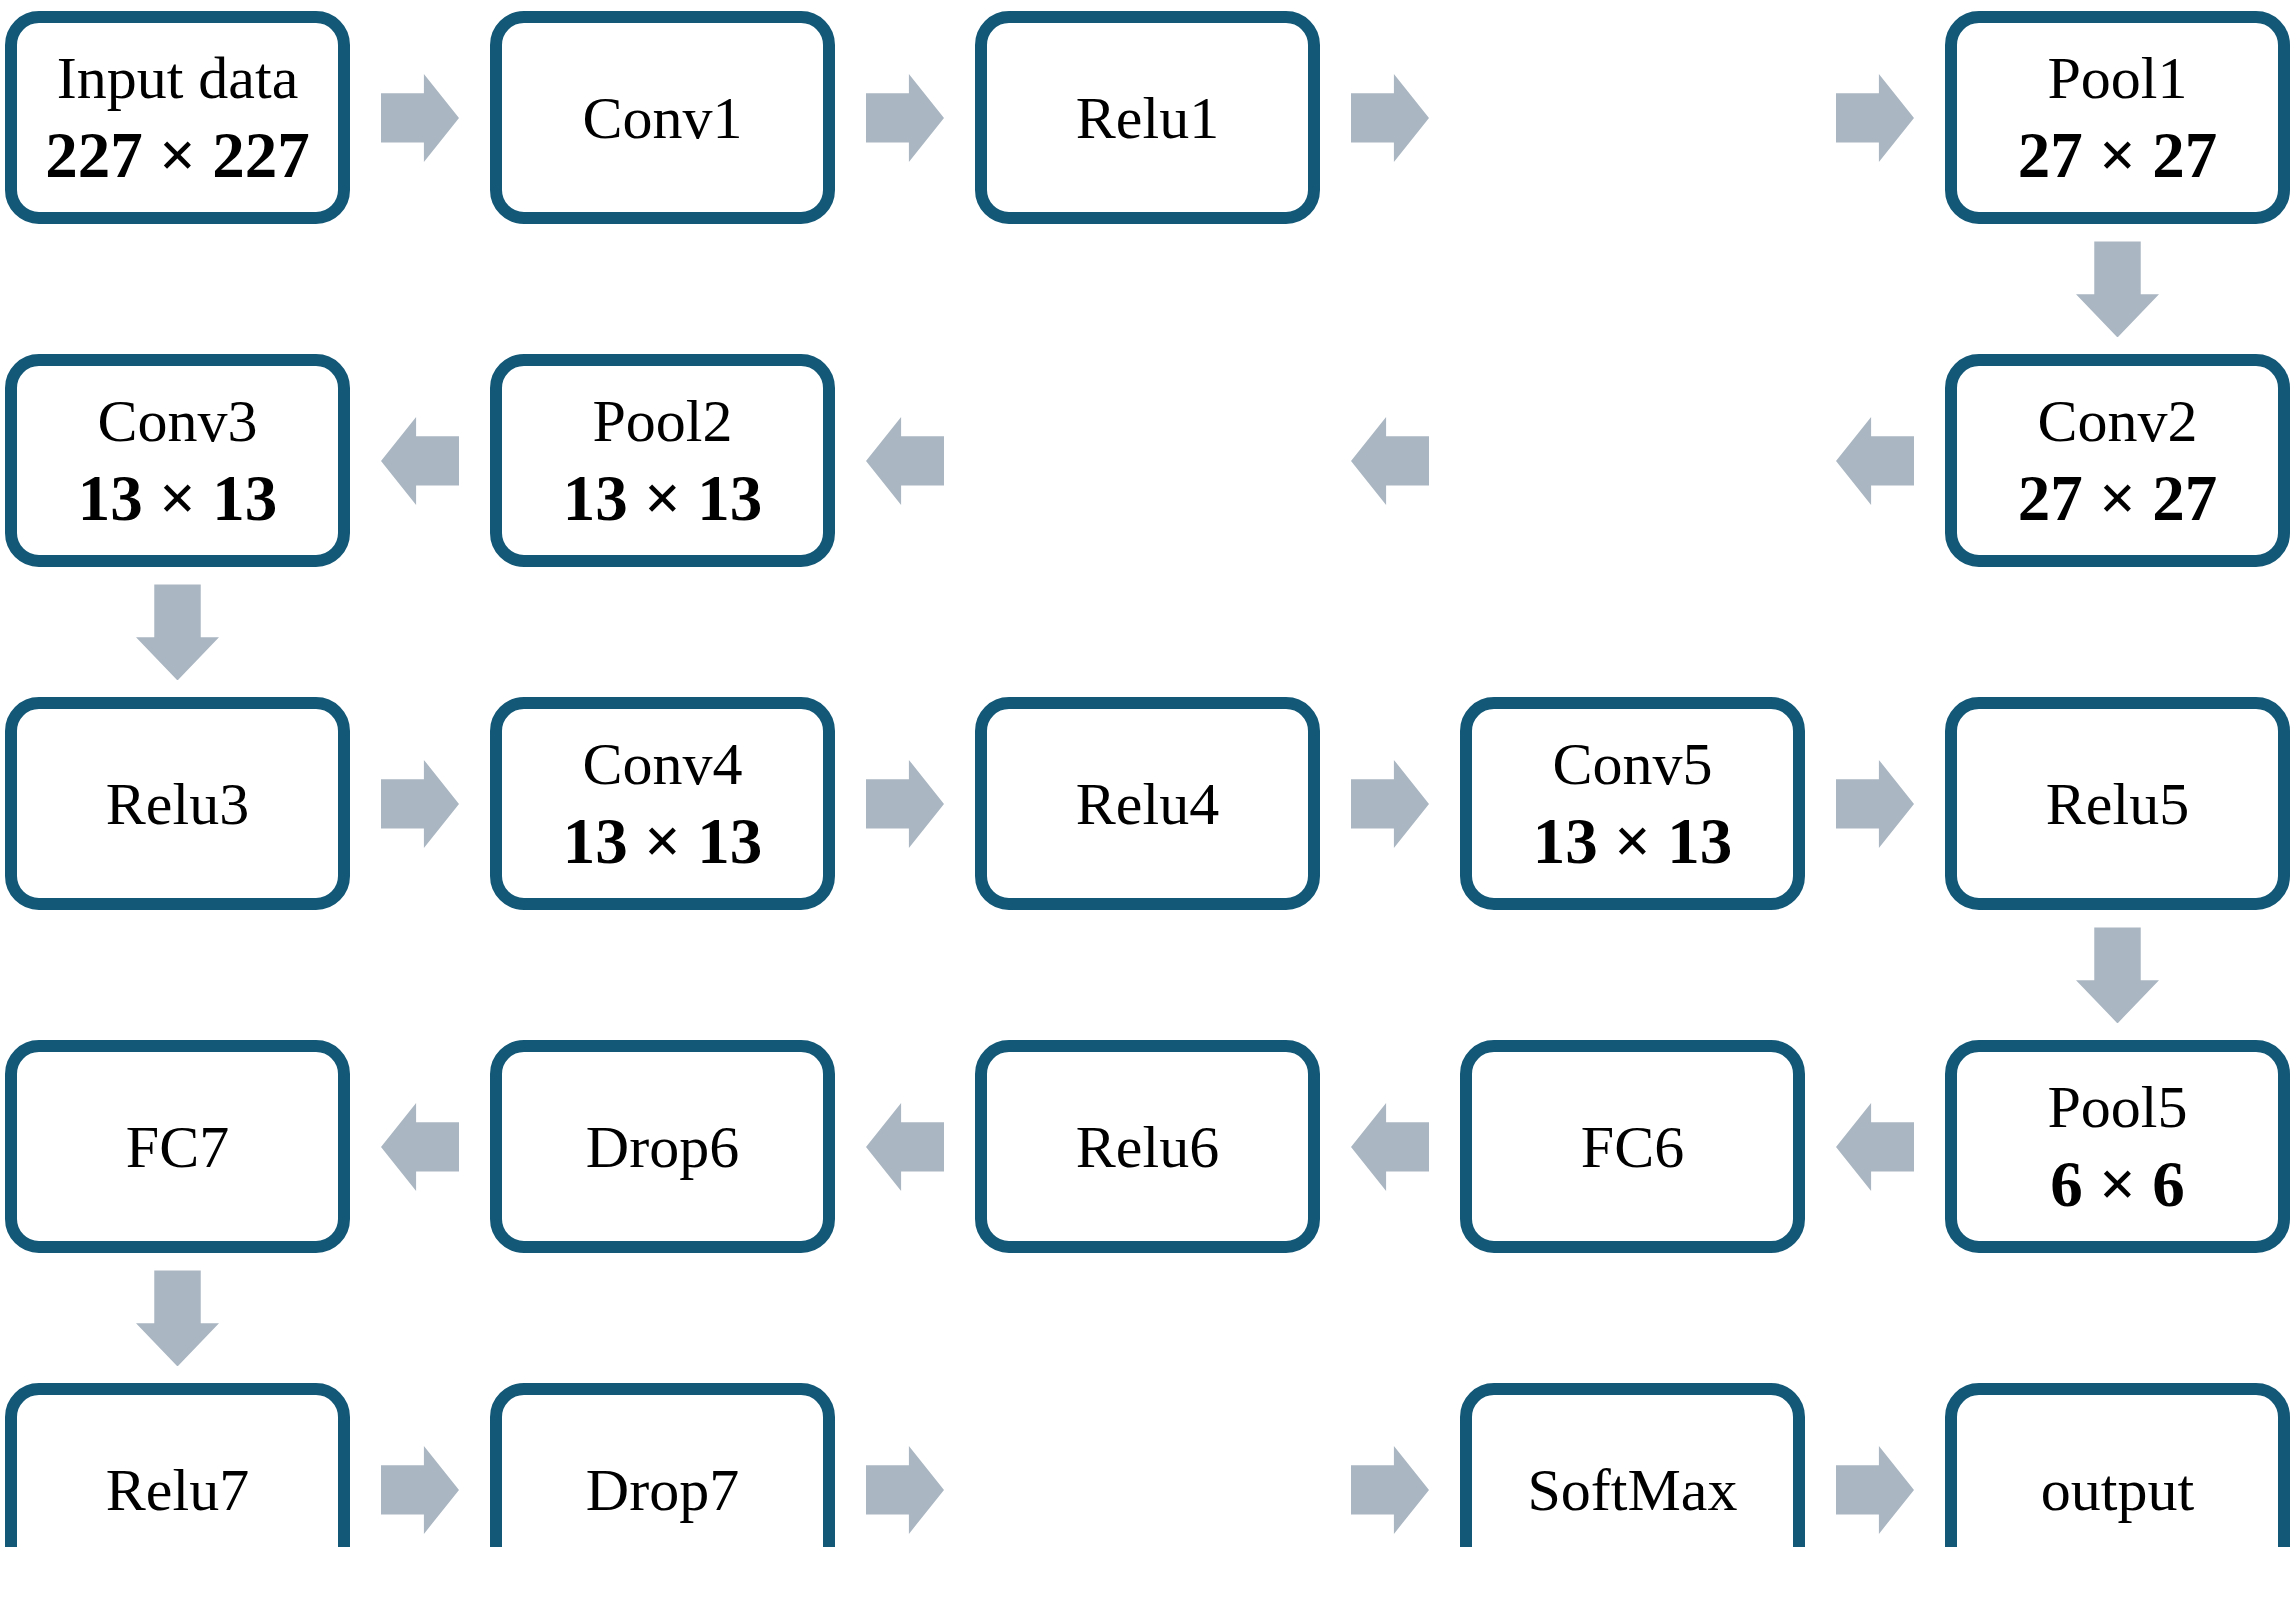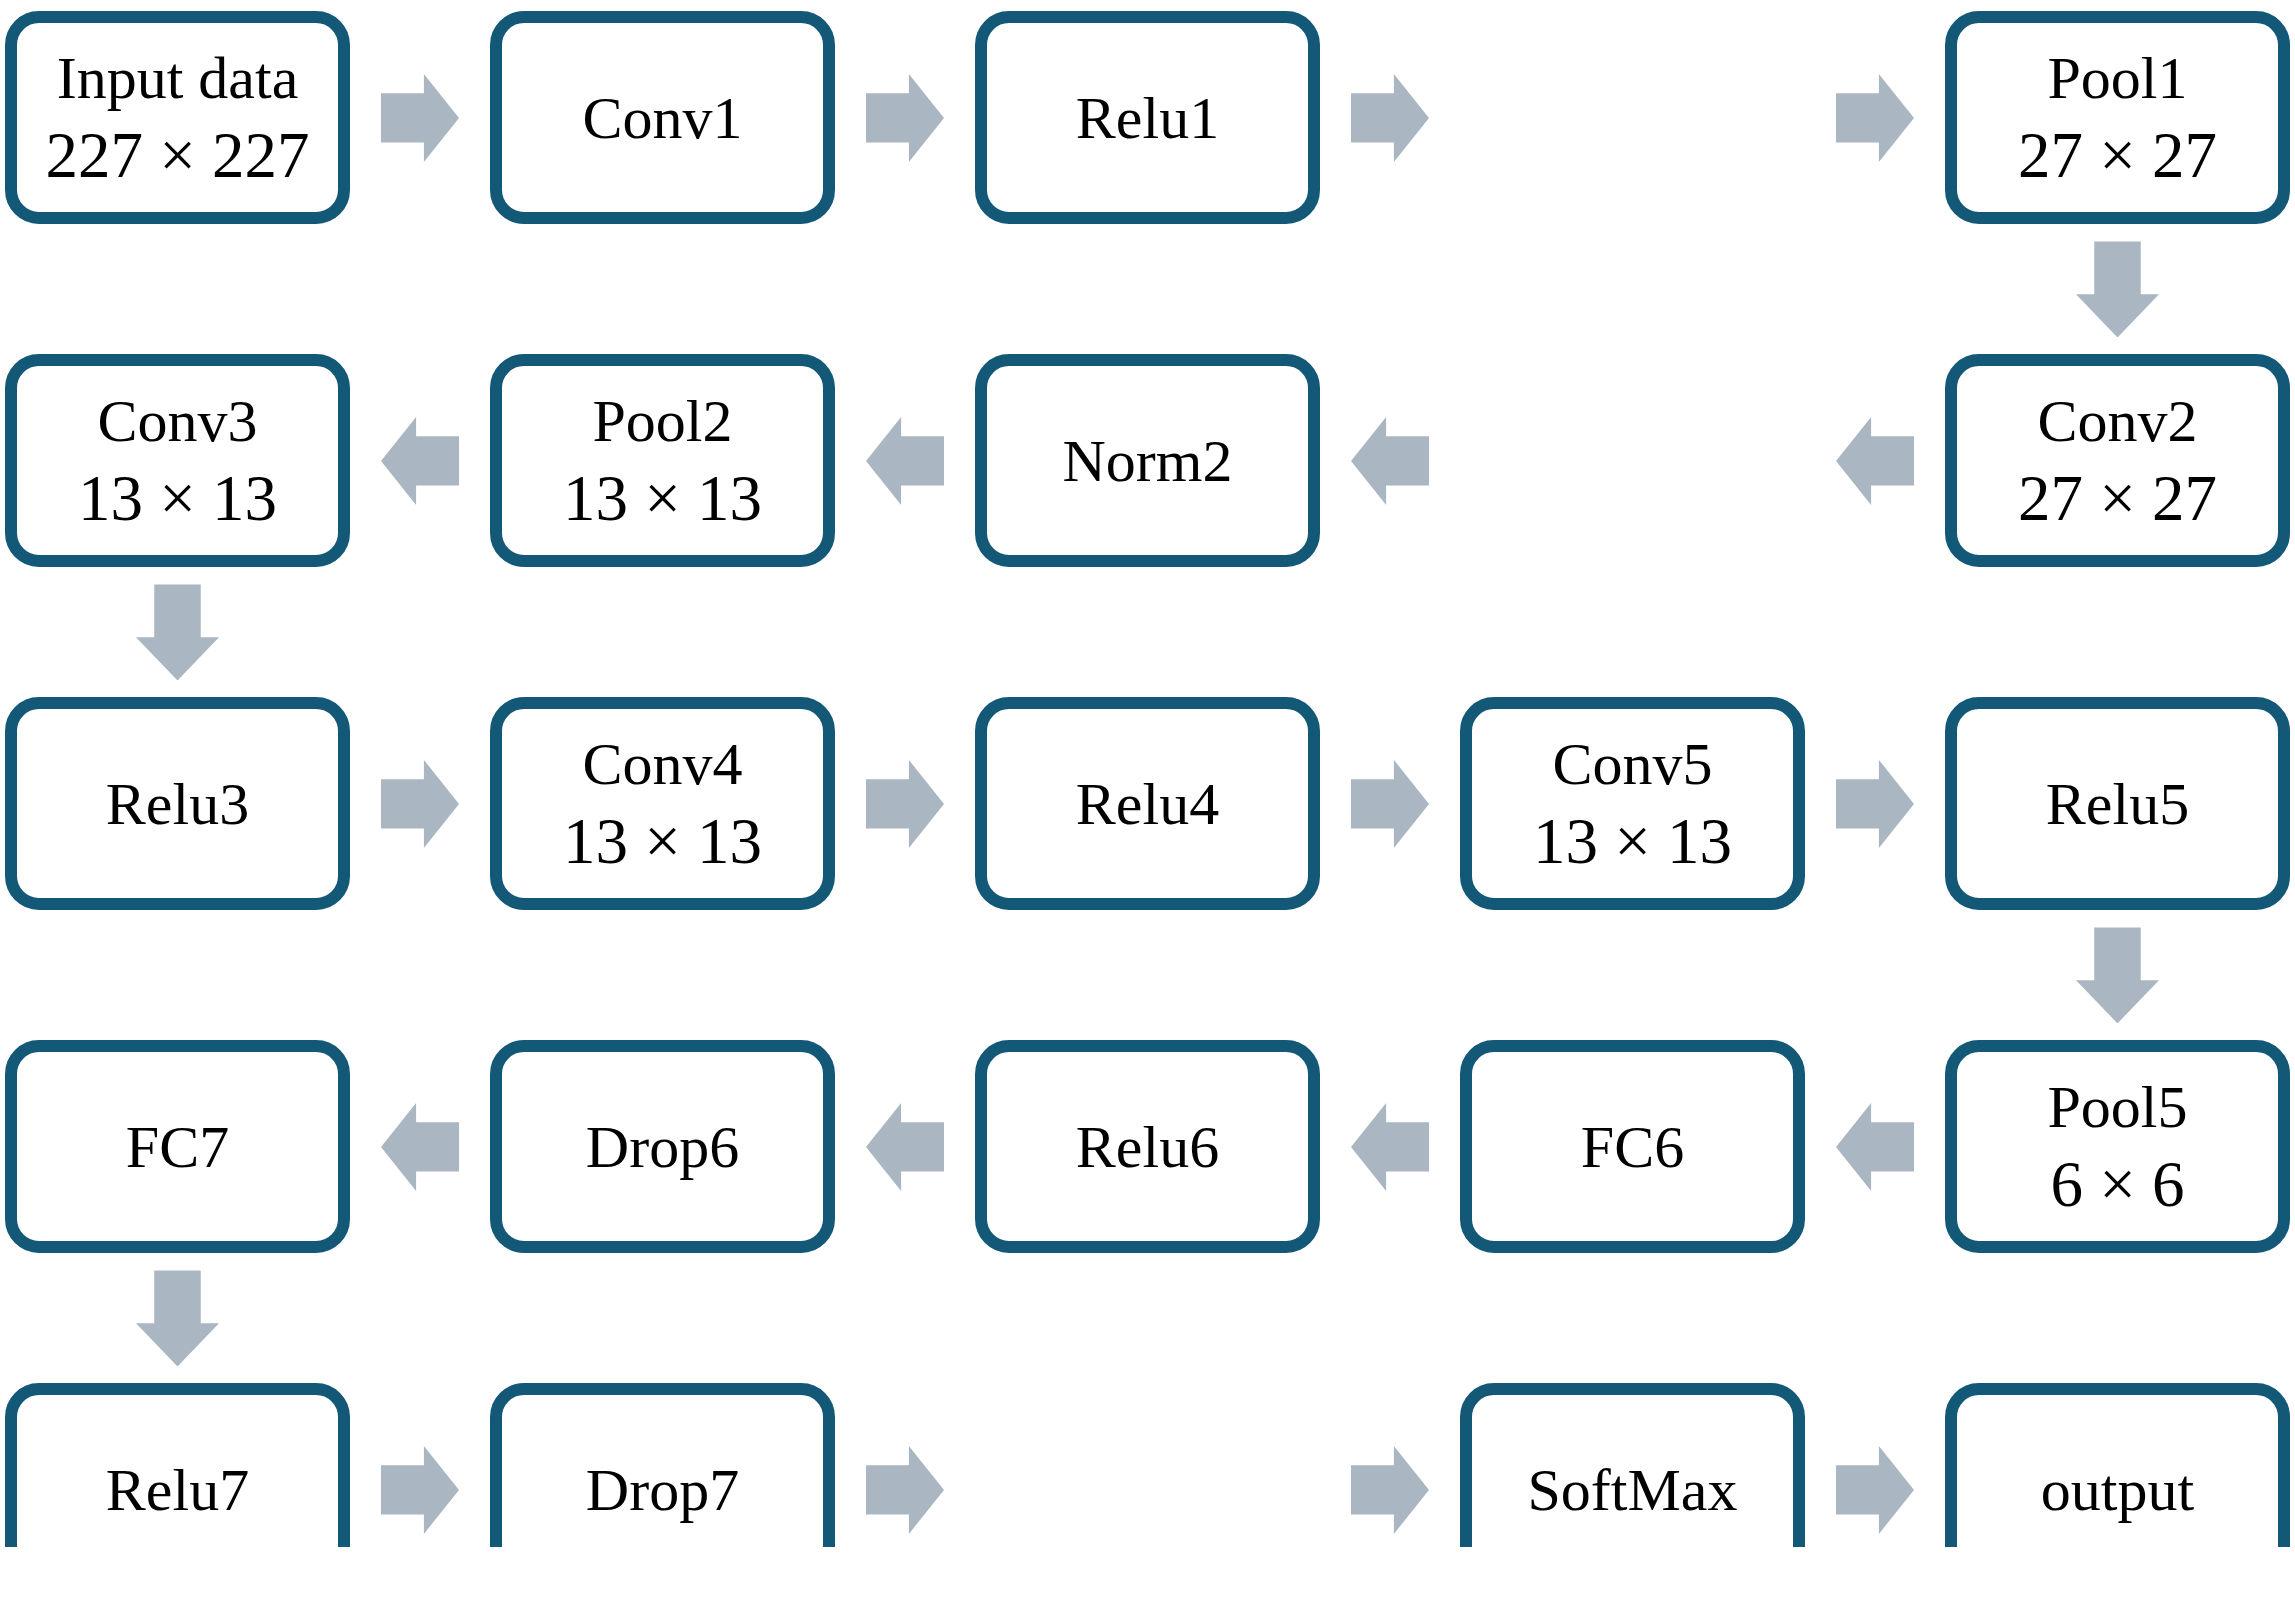--- a/index.html
+++ b/index.html
@@ -30,21 +30,21 @@
     text-align:center;
     row-gap:2.5px;
   }
   .node .label{
     font-family:"Liberation Serif","DejaVu Serif",serif;
     font-size:60px;line-height:1.2;color:var(--ink);
     white-space:nowrap;
   }
   .node .dim{
     font-family:"Liberation Serif","DejaVu Serif",serif;
-    font-weight:normal;
+    font-weight:bold;
     font-size:65px;line-height:1.2;color:var(--ink);
     white-space:nowrap;
   }
   .gapcell{
     display:flex;align-items:center;justify-content:center;
   }
   .arrow-r{
     width:78px;height:88px;background:var(--arrow);
     clip-path:polygon(0% 22%,55% 22%,55% 0%,100% 50%,55% 100%,55% 78%,0% 78%);
   }
@@ -101,23 +101,20 @@
     <div class="gapcell" style="grid-area:3/2">
         <div class="arrow-l"></div>
       </div>
     <div class="node" style="grid-area:3/3">
       <span class="label">Pool2</span>
       <span class="dim">13 × 13</span>
     </div>
     <div class="gapcell" style="grid-area:3/4">
         <div class="arrow-l"></div>
       </div>
-    <div class="node" style="grid-area:3/5">
-      <span class="label">Norm2</span>
-    </div>
     <div class="gapcell" style="grid-area:3/6">
         <div class="arrow-l"></div>
       </div>
     <div class="gapcell" style="grid-area:3/8">
         <div class="arrow-l"></div>
       </div>
     <div class="node" style="grid-area:3/9">
       <span class="label">Conv2</span>
       <span class="dim">27 × 27</span>
     </div>

